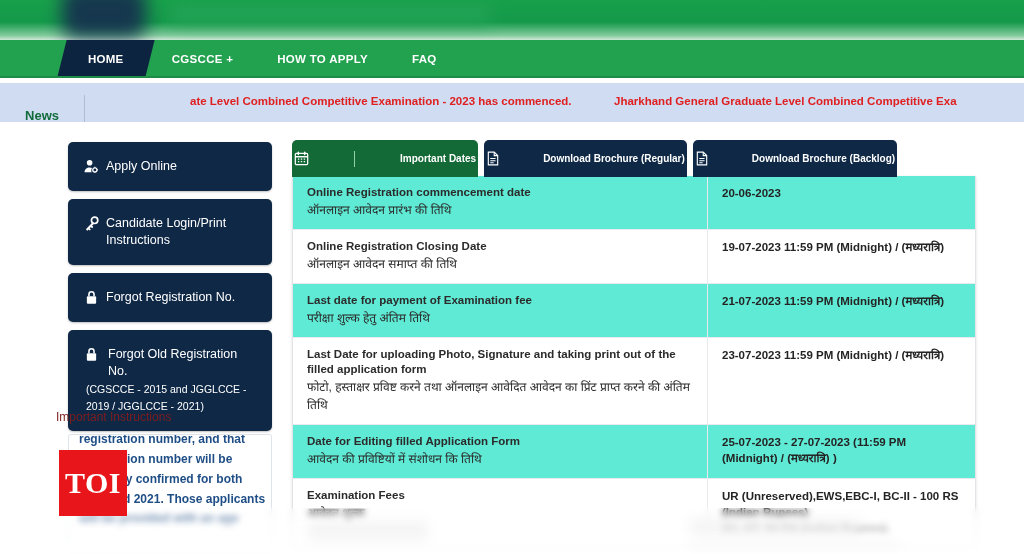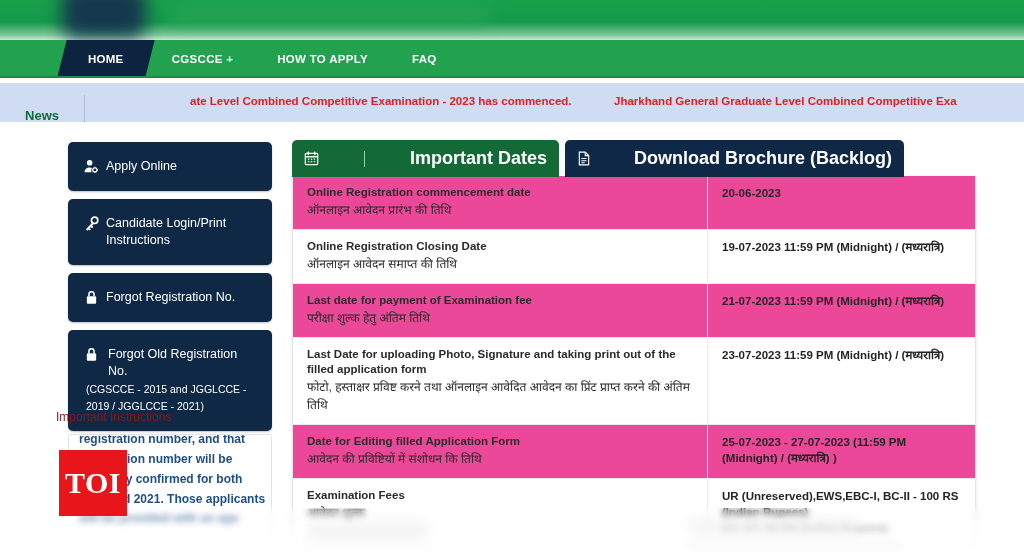--- a/index.html
+++ b/index.html
@@ -242,25 +242,25 @@
   .tabs {
     display: flex;
     gap: 6px;
     position: relative;
     z-index: 3;
   }
   .tab {
     display: flex;
     align-items: center;
     height: 37px;
-    padding: 0 12px;
+    padding: 0 2px;
     border-radius: 5px 5px 0 0;
     background: #0e2846;
     color: #ffffff;
-    font-size: 18px;
+    font-size: 10px;
     font-weight: bold;
     white-space: nowrap;
     cursor: pointer;
     box-sizing: border-box;
     gap: 36px;
   }
   .tab.active { background: #146a37; }
   .tab .tico { margin-right: 7px; display: flex; }
   .tab .bar {
     width: 1px; height: 16px;
@@ -288,21 +288,21 @@
     border-bottom: 1px solid #e9e9ee;
     font-size: 11.5px;
     color: #2b2b2b;
   }
   table.dates td.c1 { width: 388px; }
   table.dates td.c2 {
     border-left: 1px solid #e9e9ee;
     font-weight: bold;
     color: #242424;
   }
-  tr.stripe td { background: #ec4899; }
+  tr.stripe td { background: #5eead4; }
   .en {
     font-weight: bold;
     line-height: 15px;
     display: block;
   }
   .hi {
     display: block;
     line-height: 18px;
     margin-top: 1px;
     font-size: 12px;
@@ -433,20 +433,30 @@
             <rect x="1.4" y="2.6" width="13.2" height="12" rx="1.2"></rect>
             <path d="M1.4 6.1h13.2" stroke-width="1.6"></path>
             <path d="M4.6 1.3v2.4M11.4 1.3v2.4" stroke-width="1.6" stroke-linecap="round"></path>
             <path d="M4.2 8.6h1.4M7.3 8.6h1.4M10.4 8.6h1.4M4.2 11.3h1.4M7.3 11.3h1.4M10.4 11.3h1.4" stroke-width="1.2"></path>
           </svg>
         </span>
         <span class="bar"></span>
         <span>Important Dates</span>
       </div>
 
+      <div class="tab">
+        <span class="tico">
+          <svg width="14" height="15" viewBox="0 0 14 16" fill="none" stroke="#ffffff" stroke-width="1.2">
+            <path d="M2 1.2h6.3L12 4.9v9.9H2z"></path>
+            <path d="M8.3 1.2v3.7H12"></path>
+            <path d="M4.1 8h5.6M4.1 10.4h5.6M4.1 12.5h3.6"></path>
+          </svg>
+        </span>
+        <span>Download Brochure (Regular)</span>
+      </div>
 
       <div class="tab">
         <span class="tico">
           <svg width="14" height="15" viewBox="0 0 14 16" fill="none" stroke="#ffffff" stroke-width="1.2">
             <path d="M2 1.2h6.3L12 4.9v9.9H2z"></path>
             <path d="M8.3 1.2v3.7H12"></path>
             <path d="M4.1 8h5.6M4.1 10.4h5.6M4.1 12.5h3.6"></path>
           </svg>
         </span>
         <span>Download Brochure (Backlog)</span>

